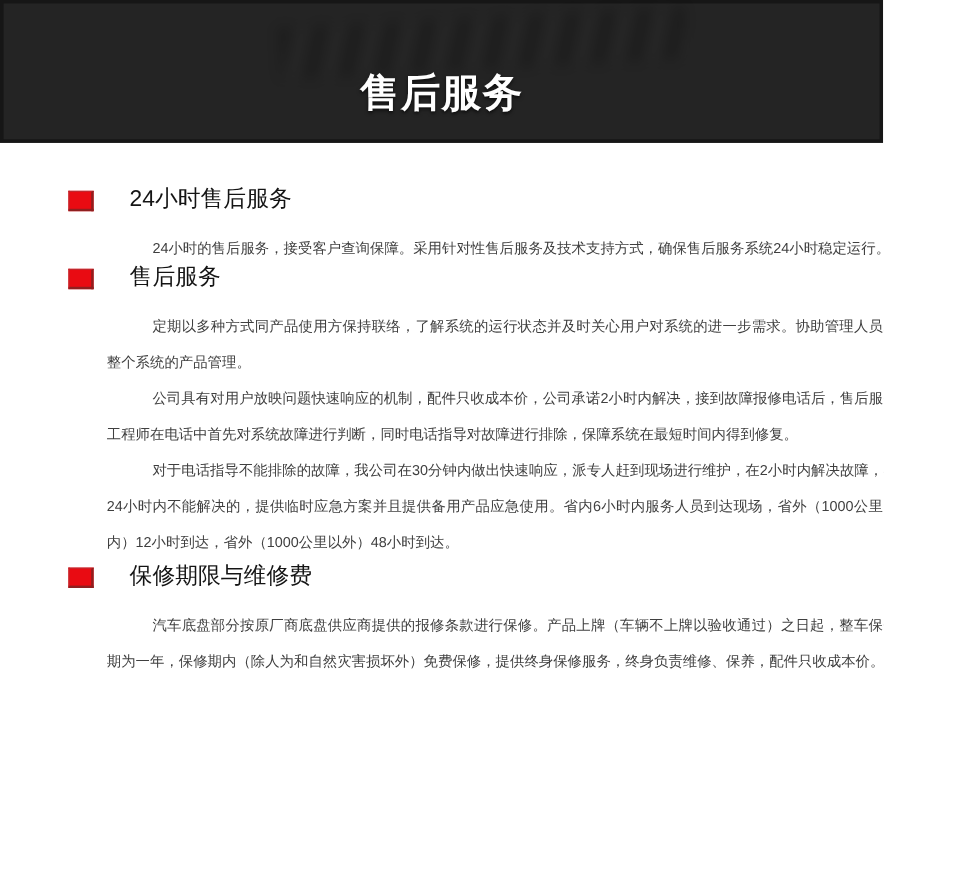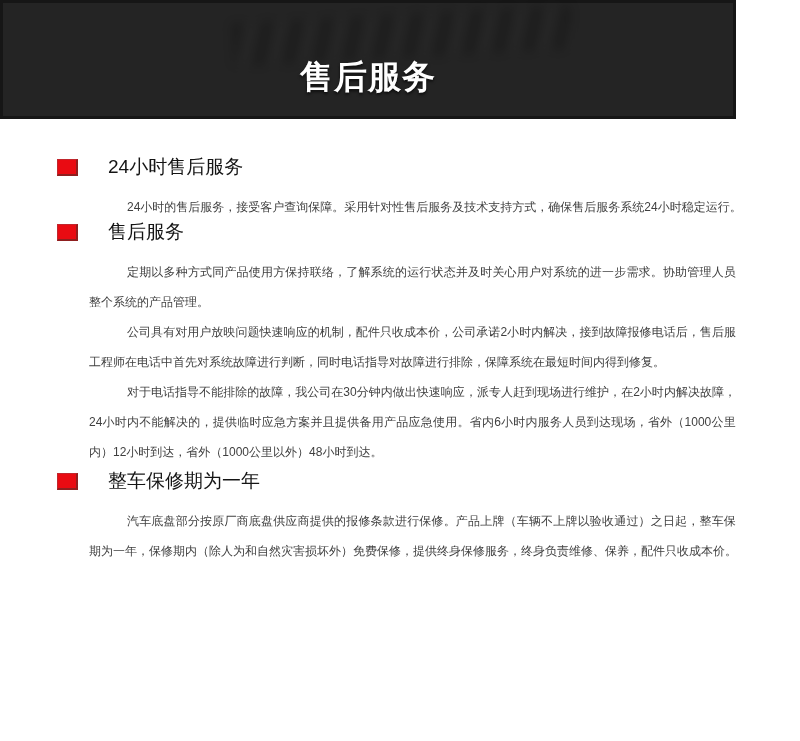--- a/index.html
+++ b/index.html
@@ -134,19 +134,19 @@
     </section>
 
     <section class="section">
       <p class="para">公司具有对用户放映问题快速响应的机制，配件只收成本价，公司承诺2小时内解决，接到故障报修电话后，售后服务工程师在电话中首先对系统故障进行判断，同时电话指导对故障进行排除，保障系统在最短时间内得到修复。</p>
       <p class="para">对于电话指导不能排除的故障，我公司在30分钟内做出快速响应，派专人赶到现场进行维护，在2小时内解决故障，在24小时内不能解决的，提供临时应急方案并且提供备用产品应急使用。省内6小时内服务人员到达现场，省外（1000公里以内）12小时到达，省外（1000公里以外）48小时到达。</p>
     </section>
 
     <section class="section" style="margin-top:4px;">
       <div class="heading-row">
         <span class="bullet"></span>
-        <h2>整车保修期为一年</h2>
+        <h2>保修期限与维修费</h2>
       </div>
       <p class="para">汽车底盘部分按原厂商底盘供应商提供的报修条款进行保修。产品上牌（车辆不上牌以验收通过）之日起，整车保修期为一年，保修期内（除人为和自然灾害损坏外）免费保修，提供终身保修服务，终身负责维修、保养，配件只收成本价。</p>
     </section>
 
   </main>
 </div>
 
 </body></html>

